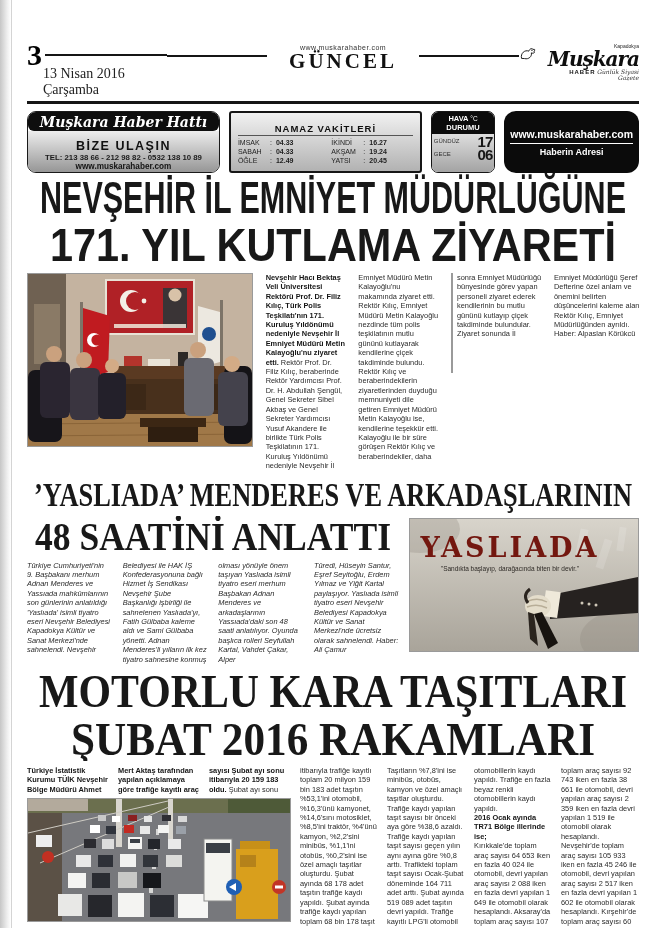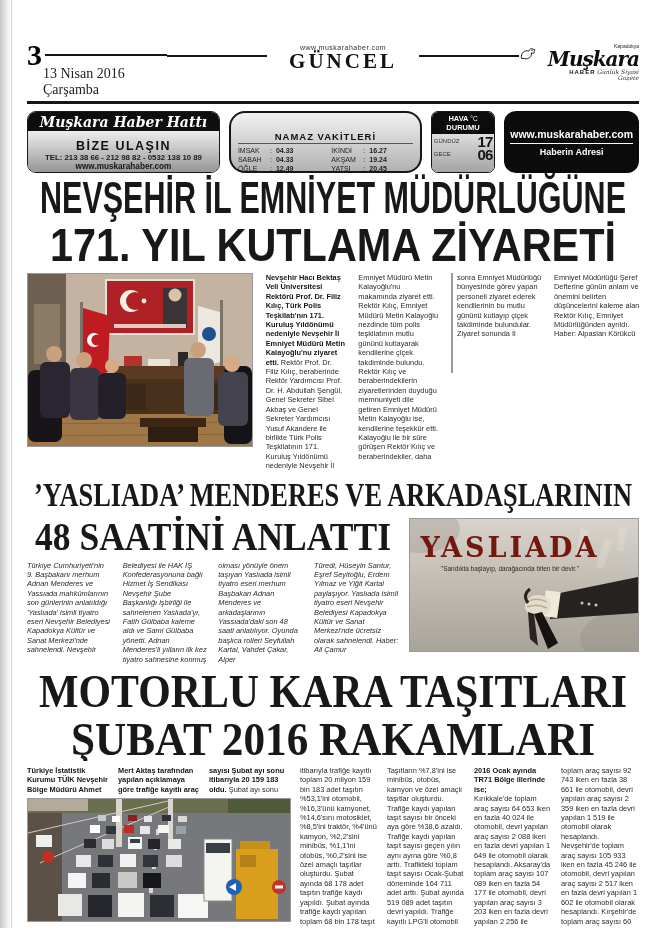--- a/index.html
+++ b/index.html
@@ -23,26 +23,26 @@
   .brand-text{text-align:right;line-height:1;}
   .brand-top{font-size:5px;color:#222;}
   .brand-name{font-family:"DejaVu Serif",serif;font-style:italic;font-weight:bold;font-size:20px;color:#0e0e0e;letter-spacing:-1px;}
   .brand-bottom{font-size:6px;color:#111;}
   .brand-sub{font-weight:bold;letter-spacing:1px;}
   .brand-slogan{font-family:"DejaVu Serif",serif;font-style:italic;color:#333;}
 
   
   .info-row{display:flex;gap:9px;margin-top:7px;height:62px;}
   .contact-box{width:214px;border:1px solid #1a1a1a;border-radius:9px;overflow:hidden;display:flex;flex-direction:column;}
-  .cb-title{background:#0e0e0e;color:#fff;text-align:center;font-family:"DejaVu Serif",serif;font-style:italic;font-weight:bold;font-size:14px;padding:2px 0 1px;}
+  .cb-title{background:#0e0e0e;color:#fff;text-align:center;font-family:"DejaVu Serif",serif;font-style:italic;font-weight:bold;font-size:14px;padding:2px 0 1px;border-radius:6px;}
   .cb-body{flex:1;background:linear-gradient(#ededed,#969696);text-align:center;padding-top:8px;}
   .cb-sub{font-weight:bold;font-size:12.5px;letter-spacing:1.5px;color:#111;}
   .cb-tel{font-size:7.8px;font-weight:bold;color:#1c1c1c;}
   .cb-web{font-size:8.2px;font-weight:bold;color:#141414;}
-  .namaz-box{width:196px;border:2px solid #161616;border-radius:16px;background:linear-gradient(#f1f1f1,#b2b2b2);padding:18px 7px;}
+  .namaz-box{width:196px;border:2px solid #161616;border-radius:3px;background:linear-gradient(#f1f1f1,#b2b2b2);padding:10px 7px;}
   .nb-title{text-align:center;font-weight:bold;font-size:9.5px;letter-spacing:1px;color:#101010;border-bottom:1px solid #555;padding-bottom:1px;margin-bottom:3px;}
   .nb-grid{display:grid;grid-template-columns:1fr 1fr;column-gap:12px;row-gap:2px;}
   .nb-item{display:flex;font-size:7px;color:#222;align-items:baseline;}
   .nb-label{width:32px;}
   .nb-colon{width:6px;}
   .nb-val{font-weight:bold;}
   .weather-box{width:70px;border:1px solid #161616;border-radius:7px;overflow:hidden;display:flex;flex-direction:column;}
   .wb-head{background:#0c0c0c;color:#fff;font-size:7.5px;font-weight:bold;text-align:center;line-height:9px;padding:2px 0;}
   .wb-unit{font-weight:normal;font-size:6.5px;vertical-align:top;}
   .wb-body{flex:1;background:linear-gradient(#dedede,#a3a3a3);padding:1px 2px;}
@@ -283,21 +283,21 @@
             <circle cx="124" cy="24" r="8" fill="#caa183"></circle>
             <path d="M115 18 Q124 10 133 18 L133 24 L115 24 Z" fill="#141216"></path>
             <path d="M108 33 L140 33 L145 98 L103 98 Z" fill="#272c3a"></path>
             <rect x="97" y="49" width="18" height="8" rx="4" fill="#272c3a"></rect>
             <circle cx="132" cy="47" r="2" fill="#d8d8d8"></circle>
           </g>
           <rect x="150" y="70" width="38" height="28" fill="#3f4f86"></rect>
         </svg>
         <div class="a1rcols">
           <div class="bcol">sonra Emniyet Müdürlüğü bünyesinde görev yapan personeli ziyaret ederek kendilerinin bu mutlu gününü kutlayıp çiçek takdiminde bulundular. Ziyaret sonunda İl</div>
-          <div class="bcol">Emniyet Müdürlüğü Şeref Defterine günün anlam ve önemini belirten düşüncelerini kaleme alan Rektör Kılıç, Emniyet Müdürlüğünden ayrıldı. Haber: Alpaslan Körükcü</div>
+          <div class="bcol">Emniyet Müdürlüğü Şeref Defterine özel anlam ve önemini belirten düşüncelerini kaleme alan Rektör Kılıç, Emniyet Müdürlüğünden ayrıldı. Haber: Alpaslan Körükcü</div>
         </div>
       </div>
     </div>
 
     <svg class="headline-svg" width="610" height="38" viewBox="0 0 610 38" style="margin-top:5px;">
       <text class="hl" x="305" y="30" text-anchor="middle" textLength="598" lengthAdjust="spacingAndGlyphs" font-family="Liberation Serif, serif" font-weight="bold" font-size="34">’YASLIADA’ MENDERES VE ARKADAŞLARININ</text>
     </svg>
 
     <div class="sec2">
       <div class="sec2left">
@@ -423,20 +423,21 @@
             <circle cx="251" cy="88" r="7" fill="#c23526"></circle>
               <rect x="247" y="86.5" width="8" height="3" fill="#ffffff"></rect>
           </g>
           <circle cx="20" cy="58" r="6" fill="#c23022"></circle>
         </svg>
       </div>
 
       <div class="bcol tallcol">itibarıyla trafiğe kayıtlı toplam 20 milyon 159 bin 183 adet taşıtın %53,1'ini otomobil, %16,3'ünü kamyonet, %14,6'sını motosiklet, %8,5'ini traktör, %4'ünü kamyon, %2,2'sini minibüs, %1,1'ini otobüs, %0,2'sini ise özel amaçlı taşıtlar oluşturdu. Şubat ayında 68 178 adet taşıtın trafiğe kaydı yapıldı. Şubat ayında trafiğe kaydı yapılan toplam 68 bin 178 taşıt içinde otomobil %57,5 ile ilk sırada yer aldı. Bunu sırasıyla %16,6 ile kamyonet, %10,9 ile motosiklet, %7,2 ile traktör takip etti.</div>
       <div class="bcol tallcol">Taşıtların %7,8'ini ise minibüs, otobüs, kamyon ve özel amaçlı taşıtlar oluşturdu. Trafiğe kaydı yapılan taşıt sayısı bir önceki aya göre %38,6 azaldı. Trafiğe kaydı yapılan taşıt sayısı geçen yılın aynı ayına göre %0,8 arttı. Trafikteki toplam taşıt sayısı Ocak-Şubat döneminde 164 711 adet arttı. Şubat ayında 519 089 adet taşıtın devri yapıldı. Trafiğe kayıtlı LPG'li otomobil oranı %40,2 oldu. Şubat ayında 39 217 adet otomobilin trafiğe kaydı yapıldı. Trafiğe en fazla 1501-1600 motor silindir hacimli</div>
       <div class="bcol tallcol">
+        <span>otomobillerin kaydı yapıldı. Trafiğe en fazla beyaz renkli otomobillerin kaydı yapıldı.</span>
         <span class="b blk">2016 Ocak ayında TR71 Bölge illerinde ise;</span>
         <span class="blk">Kırıkkale'de toplam araç sayısı 64 653 iken en fazla 40 024 ile otomobil, devri yapılan araç sayısı 2 088 iken en fazla devri yapılan 1 649 ile otomobil olarak hesaplandı. Aksaray'da toplam araç sayısı 107 089 iken en fazla 54 177 ile otomobil, devri yapılan araç sayısı 3 203 iken en fazla devri yapılan 2 256 ile otomobil olarak hesaplandı. Niğde'de</span>
       </div>
       <div class="bcol tallcol">toplam araç sayısı 92 743 iken en fazla 38 661 ile otomobil, devri yapılan araç sayısı 2 359 iken en fazla devri yapılan 1 519 ile otomobil olarak hesaplandı. Nevşehir'de toplam araç sayısı 105 933 iken en fazla 45 246 ile otomobil, devri yapılan araç sayısı 2 517 iken en fazla devri yapılan 1 602 ile otomobil olarak hesaplandı. Kırşehir'de toplam araç sayısı 60 164 iken en fazla 34 375 ile otomobil, devri yapılan araç sayısı 1 708 iken en fazla devri yapılan 1 226 ile otomobil olarak hesaplandı. Haber: Fatma Gedik</div>
     </div>
 
   </div>
 </div>
 
 </body></html>

